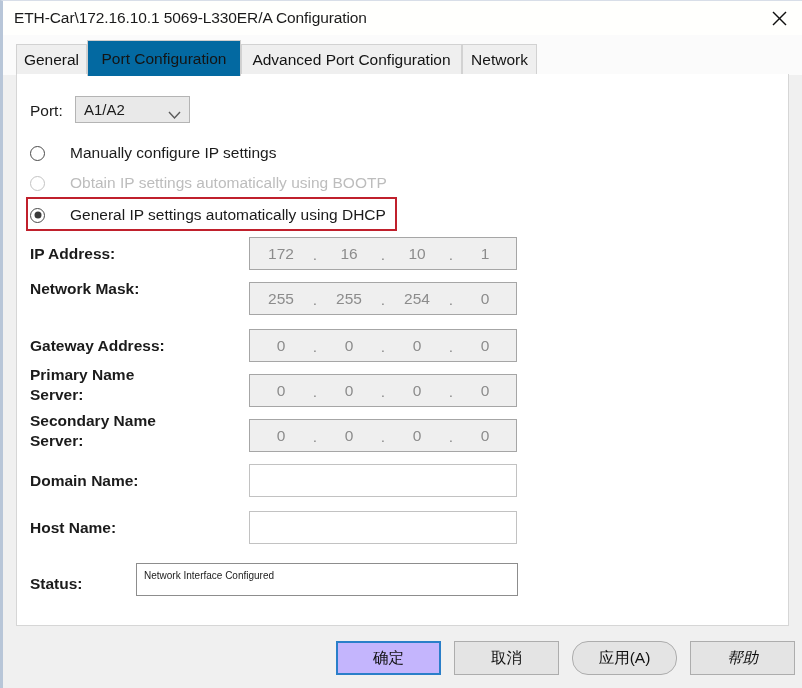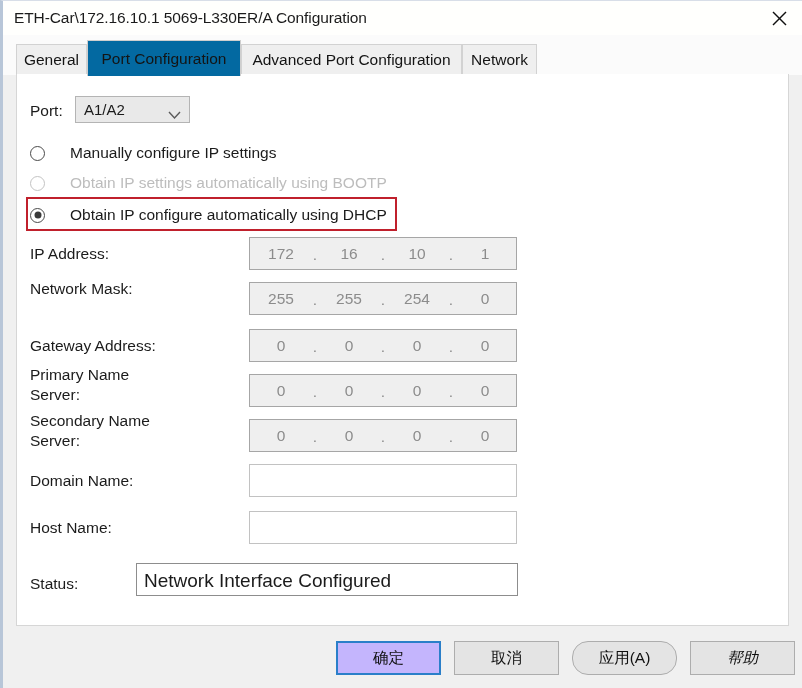--- a/index.html
+++ b/index.html
@@ -185,20 +185,21 @@
   }
 
   
   .field-label {
     position: absolute;
     left: 13px;
     font-size: 15.5px;
     color: #1b1b1b;
     line-height: 20px;
     white-space: nowrap;
+    font-weight: bold;
   }
   .ip-field {
     position: absolute;
     left: 232px;
     width: 268px;
     height: 33px;
     background: #efefef;
     border: 1px solid #a6a6a6;
     box-sizing: border-box;
     display: flex;
@@ -236,21 +237,21 @@
     height: 33px;
     background: #ffffff;
     border: 1px solid #8d8d8d;
     box-sizing: border-box;
     cursor: text;
   }
   .status-field-text {
     position: absolute;
     left: 7px;
     top: 6px;
-    font-size: 19px;
+    font-size: 10px;
     color: #1b1b1b;
     white-space: nowrap;
   }
 
   
   .buttonbar {
     position: absolute;
     left: 0;
     top: 626px;
     width: 799px;
@@ -324,21 +325,21 @@
       <span class="radio-label">Manually configure IP settings</span>
     </div>
 
     <div class="radio-row" style="top:100px;">
       <span class="radio disabled"></span>
       <span class="radio-label disabled">Obtain IP settings automatically using BOOTP</span>
     </div>
 
     <div class="radio-row" style="top:132px;">
       <span class="radio checked"></span>
-      <span class="radio-label">Obtain IP configure automatically using DHCP</span>
+      <span class="radio-label">General IP settings automatically using DHCP</span>
     </div>
 
     <div class="highlight-box"></div>
 
     <div class="field-label" style="top:170px;">IP Address:</div>
     <div class="ip-field" style="top:163px;">
       <span class="octet">172</span>
       <span class="dot">.</span>
       <span class="octet">16</span>
       <span class="dot">.</span>

